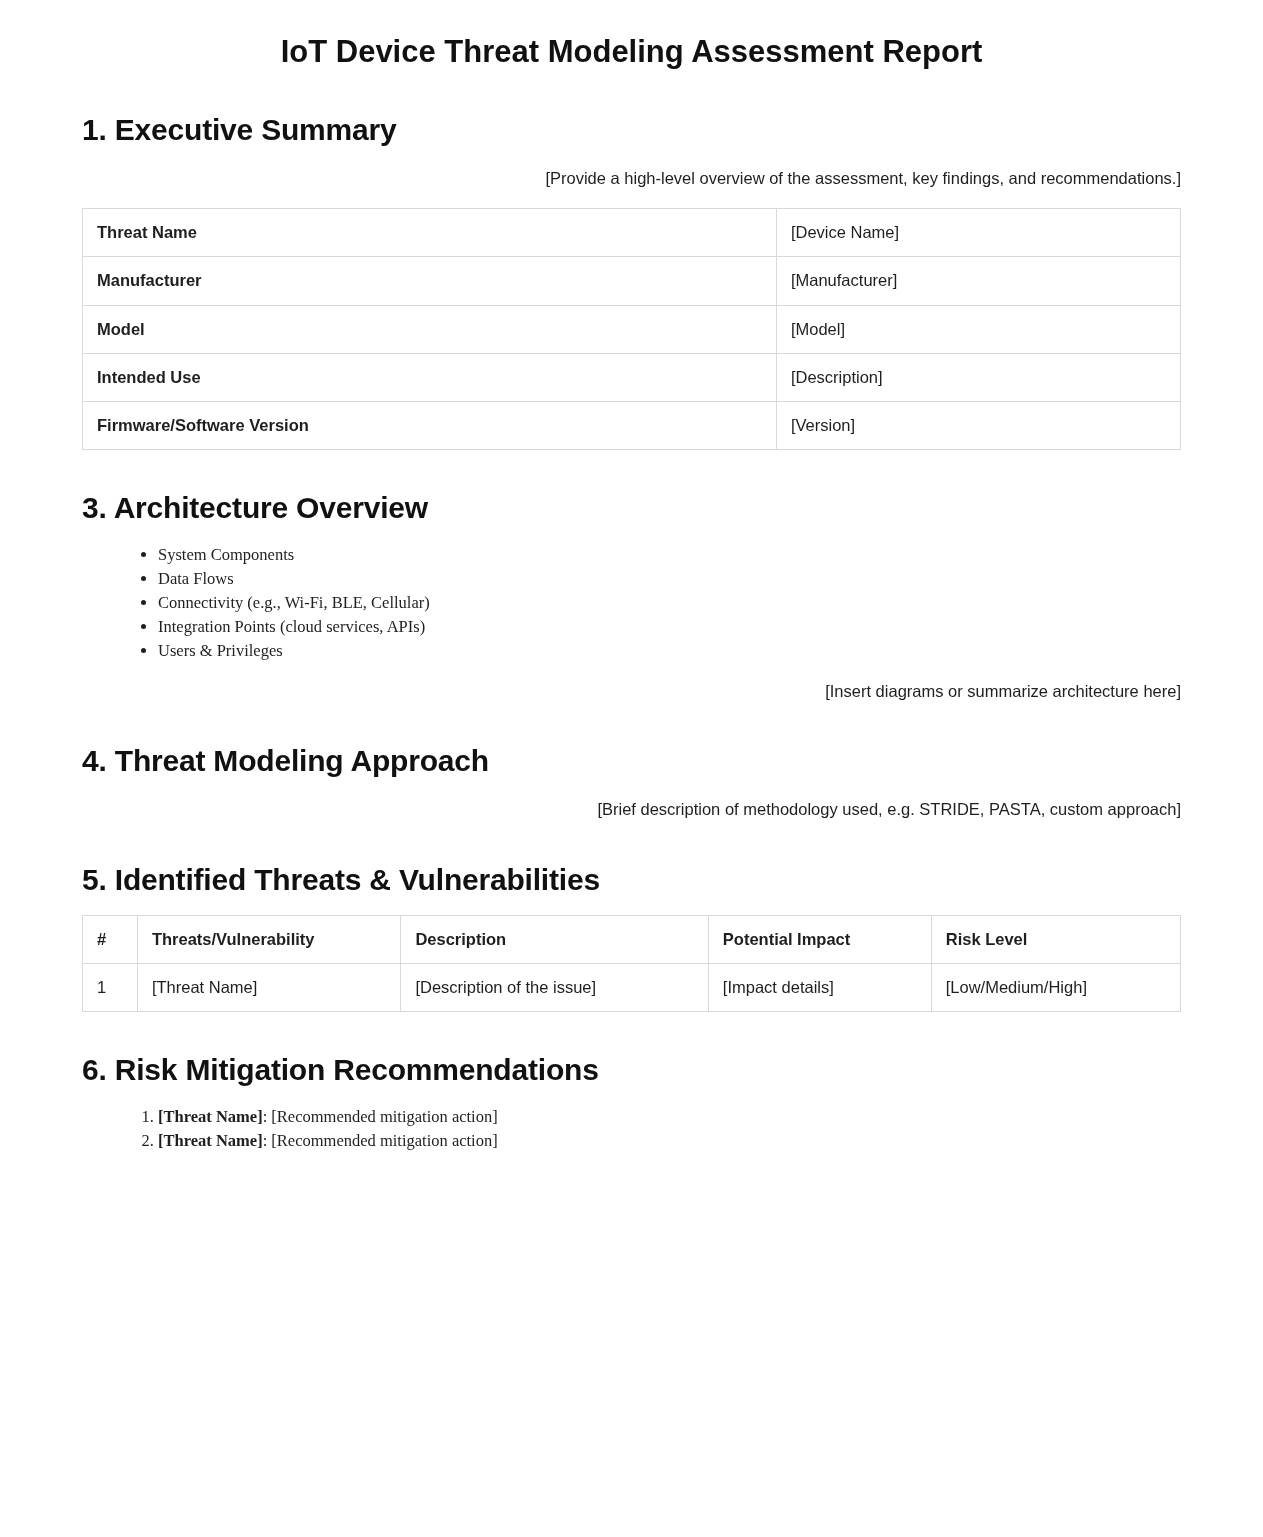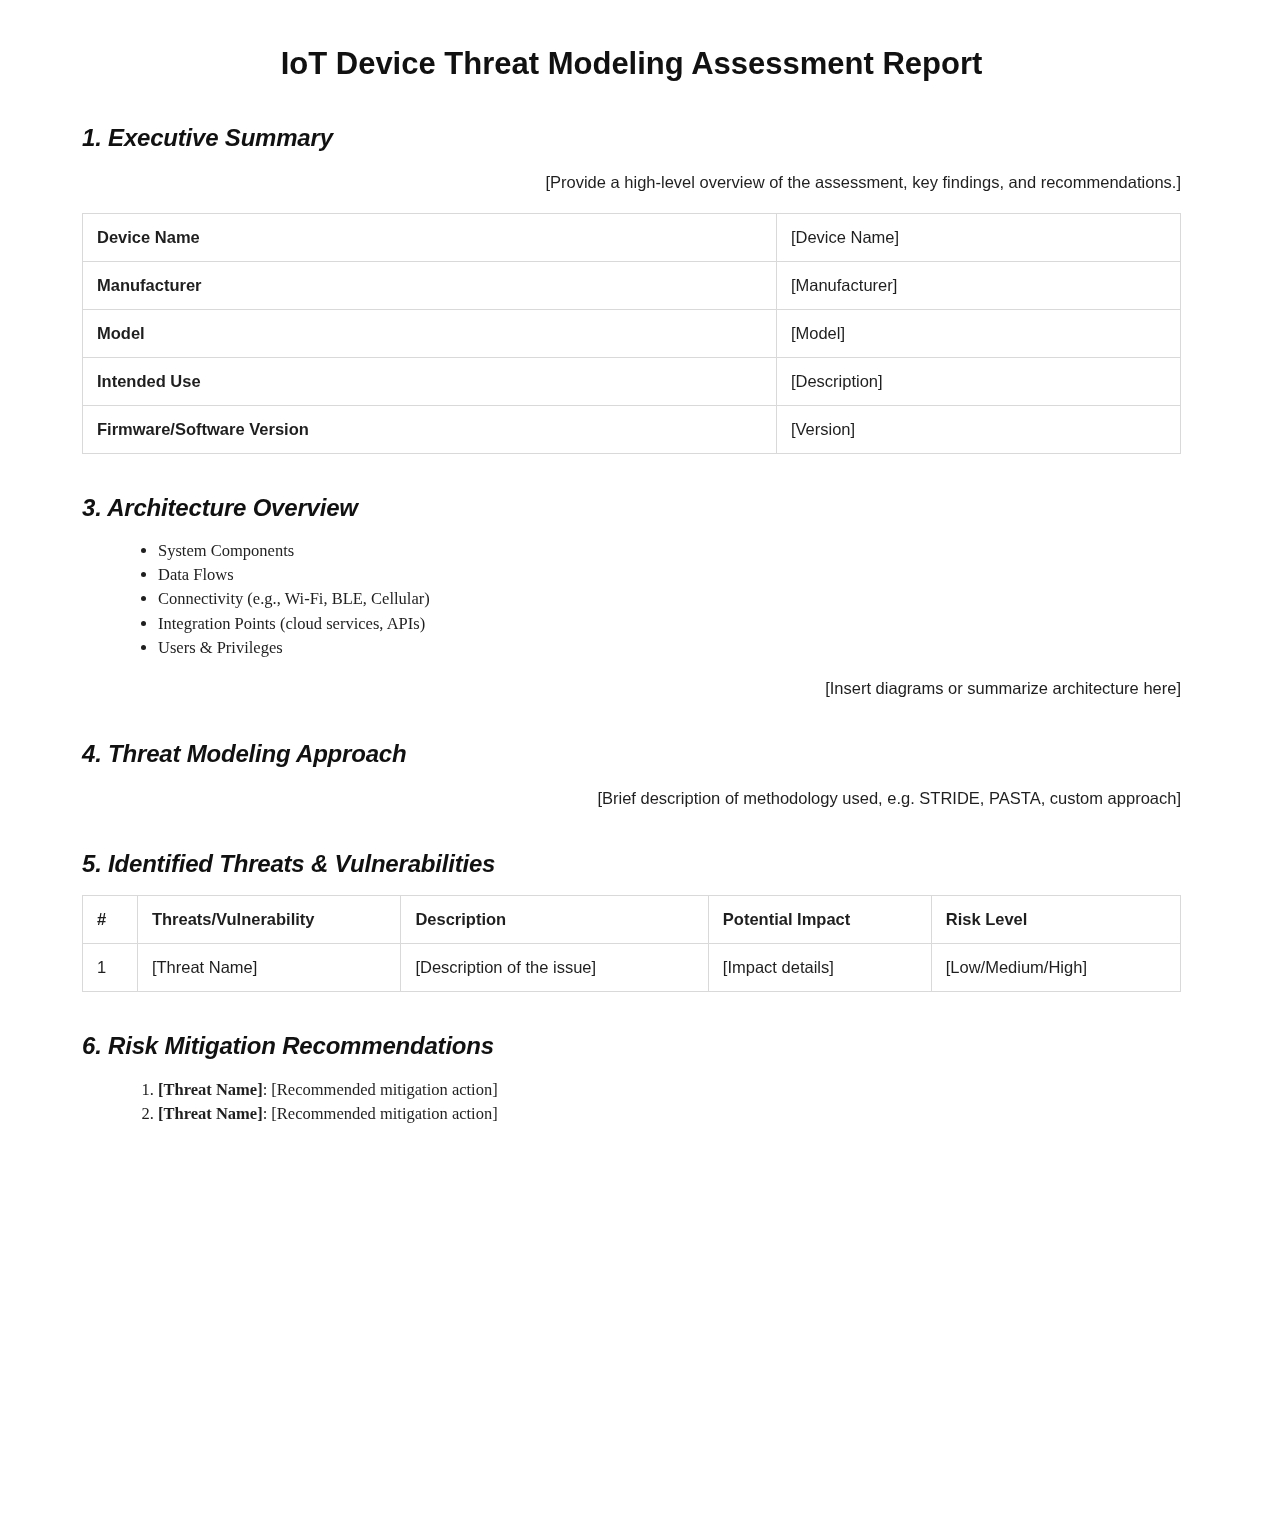--- a/index.html
+++ b/index.html
@@ -7,38 +7,37 @@
   body {
     width: 1263px;
     height: 1537px;
     background: #ffffff;
     font-family: "Liberation Sans", sans-serif;
     font-size: 16.5px;
     line-height: 1.4;
     color: #1f1f1f;
     overflow: hidden;
   }
-  .page { padding: 44px 82px 40px; }
+  .page { padding: 32px 82px 40px; }
 
   h1.doc-title {
     font-size: 31px;
     line-height: 1.3;
     font-weight: 700;
     text-align: center;
     color: #111111;
     margin: 0 0 10px;
   }
   h2.section-heading {
-    font-size: 24px;
+    font-size: 30px;
     line-height: 1.3;
     font-weight: 700;
     color: #111111;
     margin: 38px 0 16px;
     letter-spacing: -0.2px;
-    font-style: italic;
   }
   p.doc-paragraph { margin: 18px 0; text-align: right; }
 
   ul.doc-bullets, ol.doc-numbered {
     margin: 16px 0;
     padding-left: 76px;
   }
   ul.doc-bullets li, ol.doc-numbered li { margin: 1px 0; font-family: Liberation Serif, serif; }
 
   table.doc-table {
@@ -83,21 +82,21 @@
   </section>
 
   <section>
     <table class="doc-table">
       <colgroup>
           <col class="col-kv-label">
           <col class="col-kv-value">
         </colgroup>
       <tbody>
         <tr>
-          <td class="kv-label">Device Name</td>
+          <td class="kv-label">Threat Name</td>
           <td>[Device Name]</td>
         </tr>
         <tr>
           <td class="kv-label">Manufacturer</td>
           <td>[Manufacturer]</td>
         </tr>
         <tr>
           <td class="kv-label">Model</td>
           <td>[Model]</td>
         </tr>

